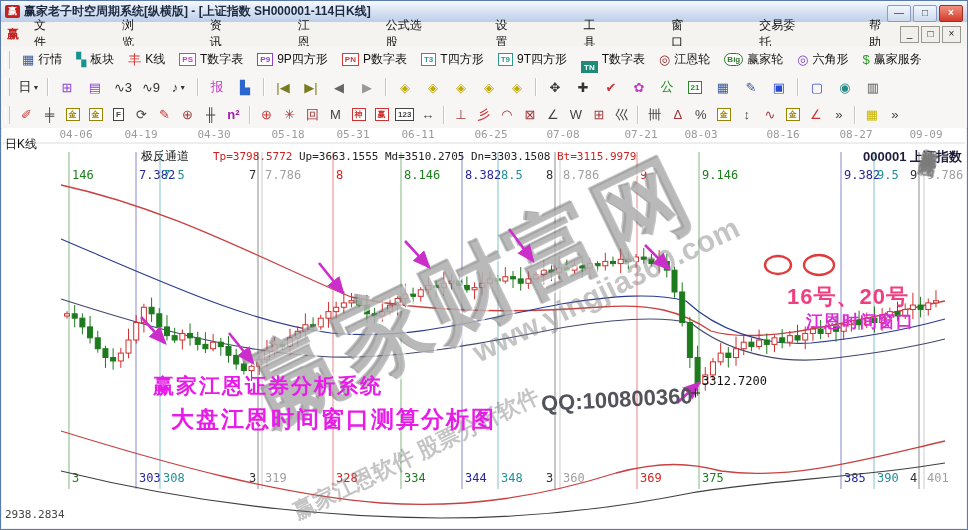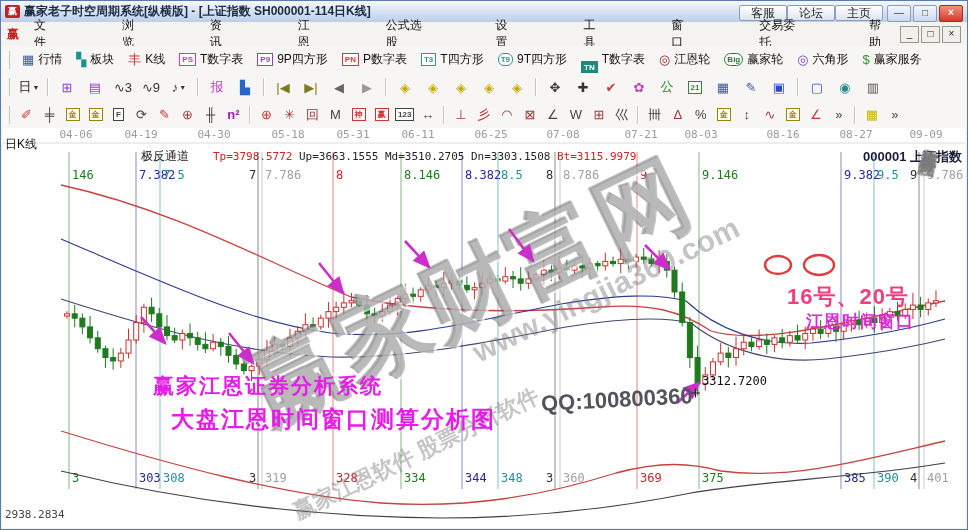--- a/index.html
+++ b/index.html
@@ -67,21 +67,20 @@
 </style>
 </head>
 <body>
 
 <div class="window">
 
   <div class="titlebar">
     <span class="app-icon">赢</span>
     <span class="title-text">赢家老子时空周期系统[纵横版] - [上证指数  SH000001-114日K线]</span>
     <div class="title-right">
-      <span id="title-buttons"><span class="tb-btn">客服</span><span class="tb-btn">论坛</span><span class="tb-btn">主页</span></span>
       <span id="win-controls"><span class="win-btn" style="display: inline-block;">—</span><span class="win-btn" style="display: inline-block;">□</span><span class="win-btn close" style="display: inline-block;">×</span></span>
     </div>
   </div>
 
   <div class="menubar">
     <span class="menu-logo">赢</span>
     <span id="menu-items" style="display:flex;gap:48px;">
         <span class="menu-item">文件</span>
         <span class="menu-item">浏览</span>
         <span class="menu-item">资讯</span>
@@ -124,21 +123,21 @@
       </span>
       <span class="tb1-item">
         <span class="badge" style="border-color: rgb(212, 58, 58); color: rgb(212, 58, 58);">PN</span>
         <span>P数字表</span>
       </span>
       <span class="tb1-item">
         <span class="badge" style="border-color: rgb(42, 154, 143); color: rgb(42, 154, 143);">T3</span>
         <span>T四方形</span>
       </span>
       <span class="tb1-item">
-        <span class="badge" style="border-color: rgb(42, 154, 143); color: rgb(42, 154, 143); border-radius: 6px;">T9</span>
+        <span class="badge" style="border-color: rgb(42, 154, 143); color: rgb(42, 154, 143);">T9</span>
         <span>9T四方形</span>
       </span>
       <span class="tb1-item">
         <span class="badge solid" style="border-color: rgb(31, 138, 122); color: rgb(31, 138, 122); background: rgb(31, 138, 122);">TN</span>
         <span>T数字表</span>
       </span>
       <span class="tb1-item">
         <span class="glyph-ico" style="color: rgb(138, 31, 31);">◎</span>
         <span>江恩轮</span>
       </span>

